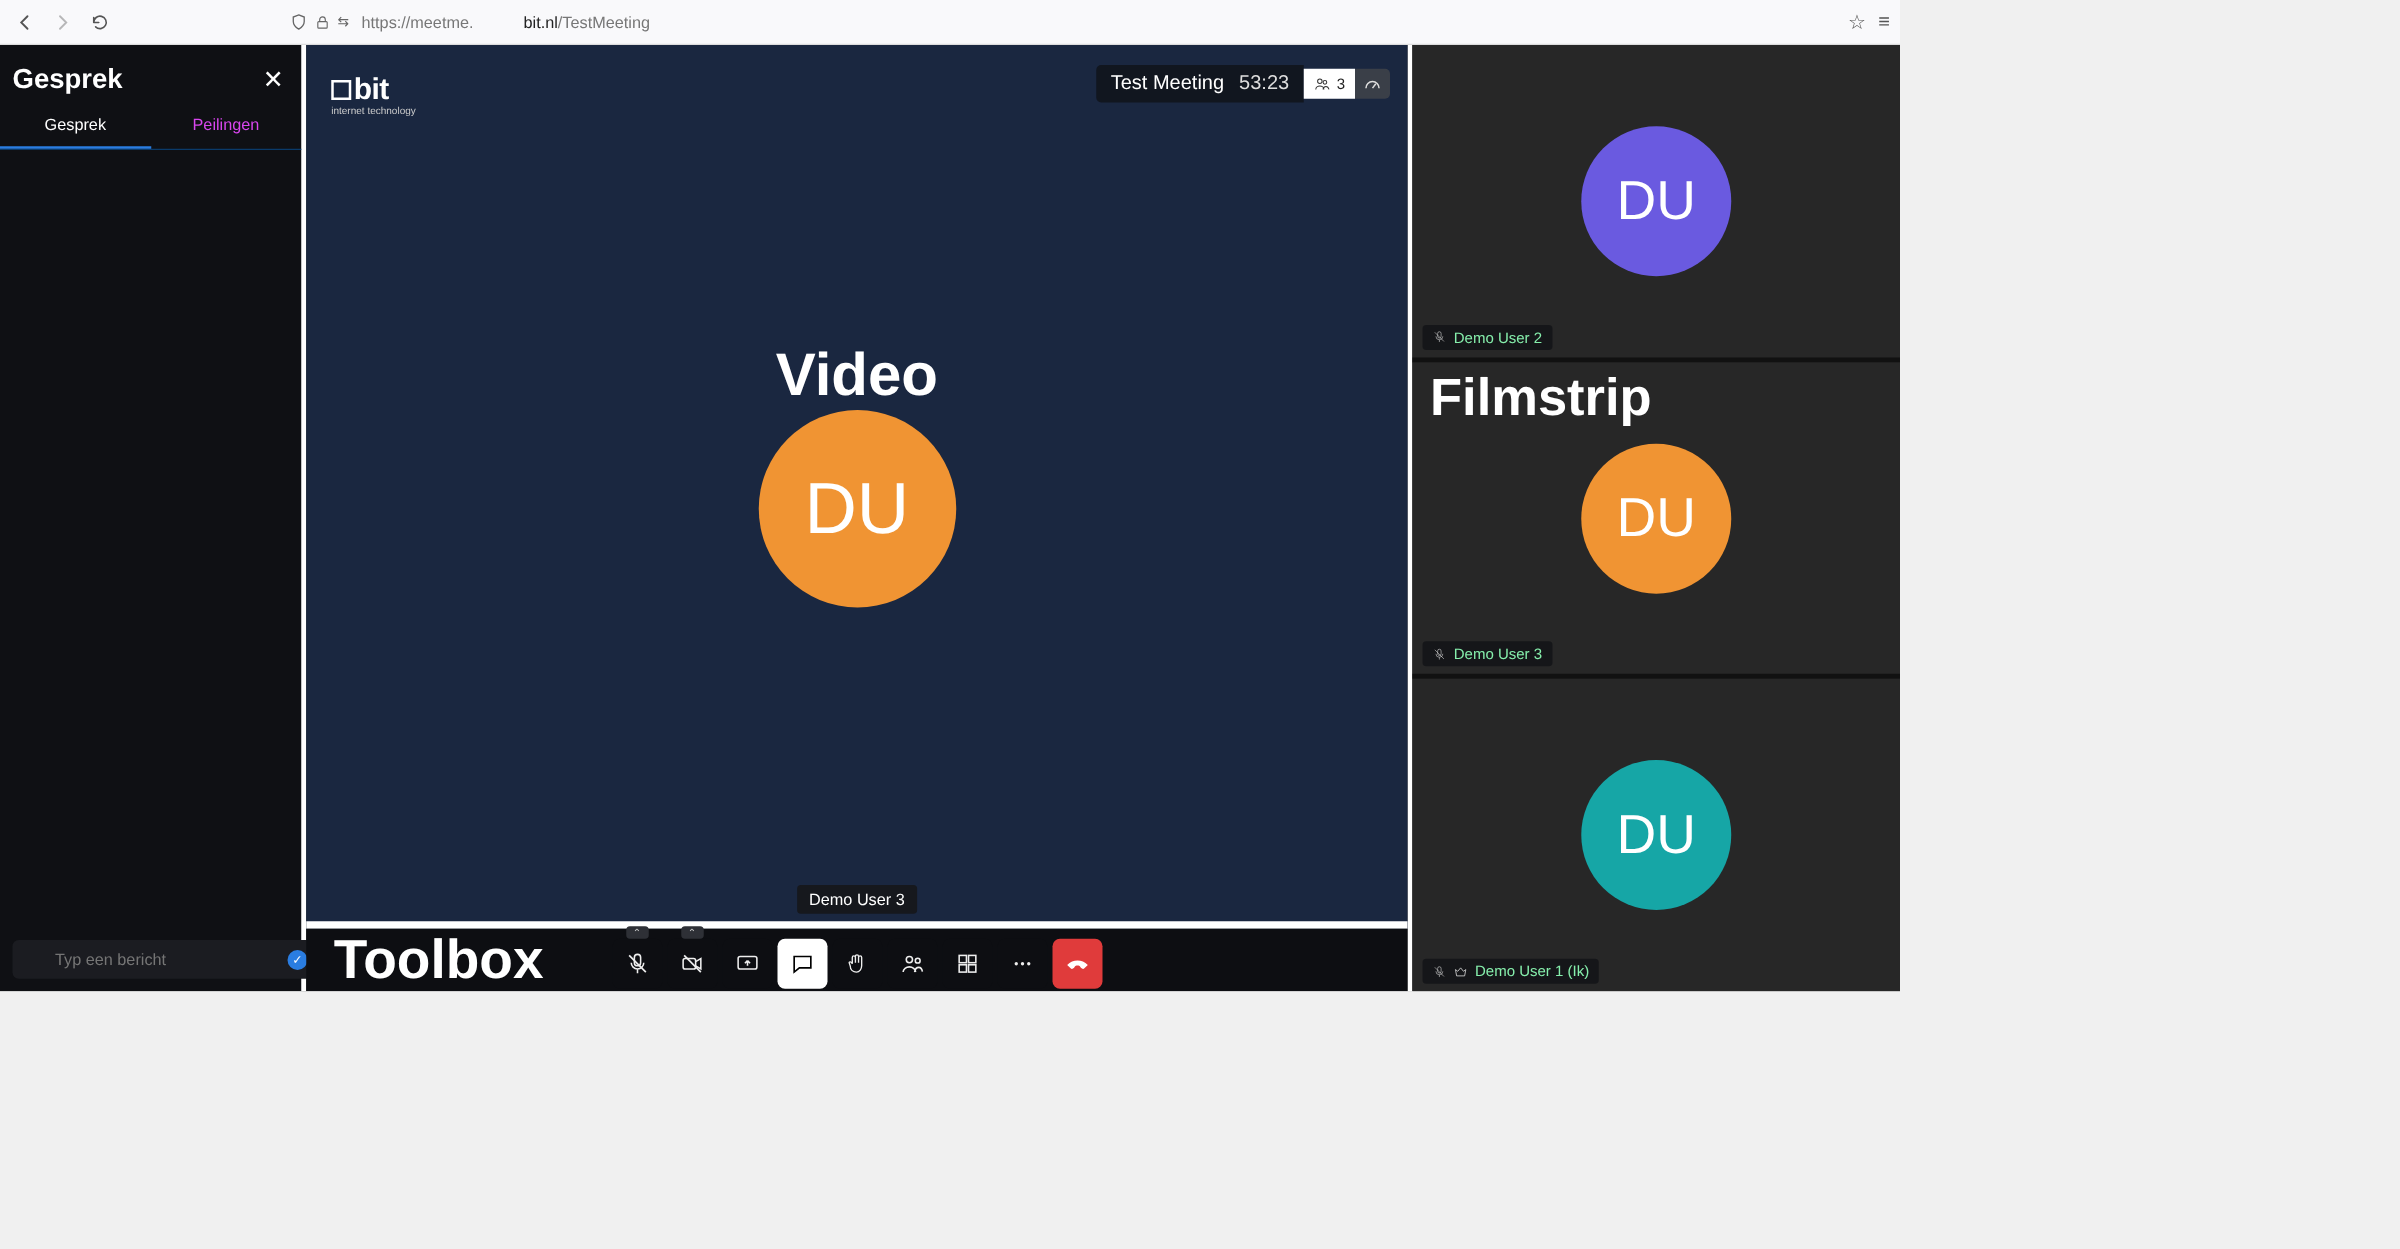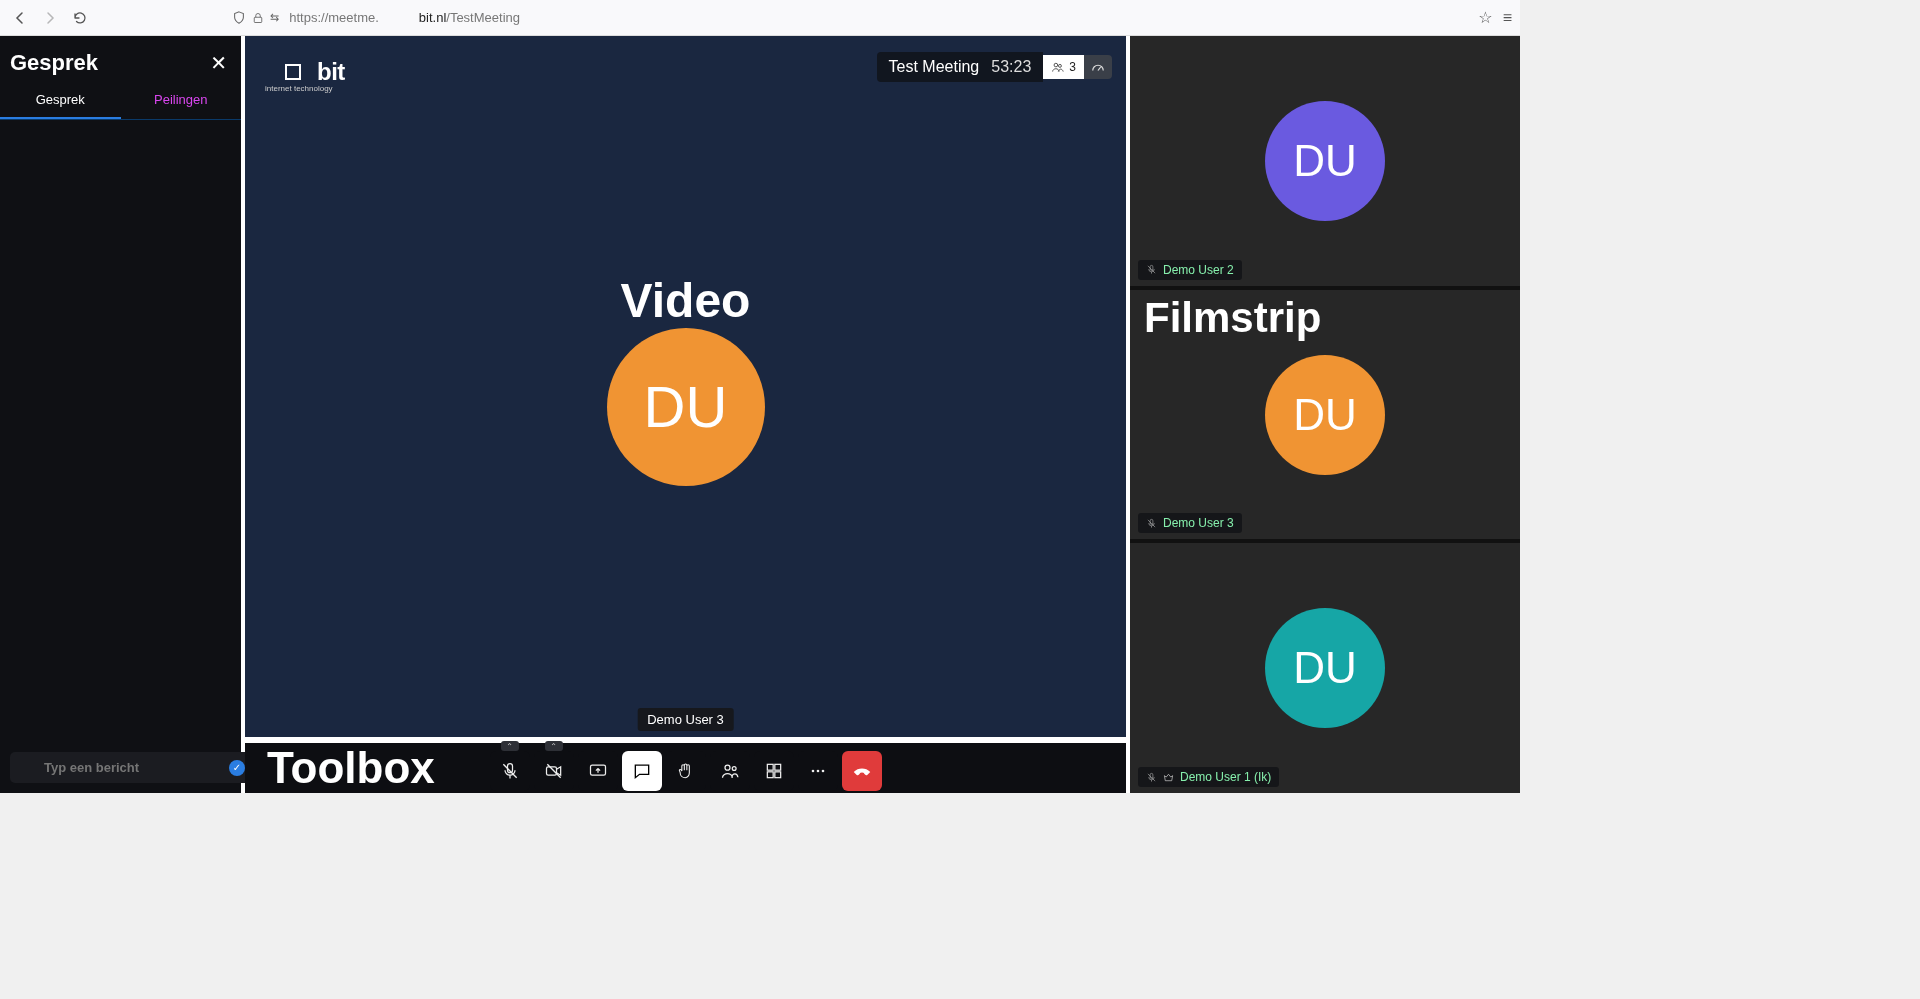--- a/index.html
+++ b/index.html
@@ -59,21 +59,21 @@
   }
   .tab.active { color:#fff; border-bottom:2px solid #2a7de1;}
   .toolbar-label {
     font-size:48px; font-weight:800; padding: 18px 0 0 16px; letter-spacing:-1px;
   }
   .chat-input-row {
     margin-top:auto; padding:10px; display:flex; align-items:center; gap:6px;
   }
   .chat-input {
     flex:1; background:#1b1c21; border:none; border-radius:5px;
-    padding:8px 34px 8px 34px; color:#84cc16; font-size:13px; position:relative;font-weight:bold;
+    padding:8px 34px 8px 34px; color:#84cc16; font-size:13px; position:relative;
   }
   .chat-input-wrap { position:relative; flex:1; }
   .emoji-ic { position:absolute; left:10px; top:50%; transform:translateY(-50%); color:#aaa; font-size:15px;}
   .check-ic { position:absolute; right:8px; top:50%; transform:translateY(-50%);
     width:16px;height:16px;border-radius:50%;background:#2a7de1;color:#fff;
     font-size:10px;display:flex;align-items:center;justify-content:center;}
   .send-btn {
     width:30px;height:30px;border-radius:5px;background:#2d2f36;color:#888;
     display:flex;align-items:center;justify-content:center;
   }
@@ -81,21 +81,21 @@
   
   .center {
     flex:1; display:flex; flex-direction:column;
     border-right:4px solid #fff;
   }
   .video-area {
     flex:1; background:#1a2740; position:relative;
     border-bottom:6px solid #fff;
   }
   .logo {
-    position:absolute; top:22px; left:20px; color:#fff; display:flex; align-items:center; gap:16px;margin-left:20px;
+    position:absolute; top:22px; left:20px; color:#fff; display:flex; align-items:center; gap:2px;
   }
   .logo-sq { width:16px;height:16px;border:2px solid #fff; display:inline-block;}
   .logo-text { font-size:24px; font-weight:700; letter-spacing:-0.5px;}
   .logo-sub { font-size:8px; color:#ccc; position:absolute; left:20px; top:48px; }
   .top-right {
     position:absolute; top:16px; right:14px; display:flex; align-items:center; gap:0;
   }
   .pill {
     background:#11161f; color:#fff; font-size:16px; padding:6px 12px; border-radius:4px 0 0 4px;
     display:flex; align-items:center; gap:12px;

